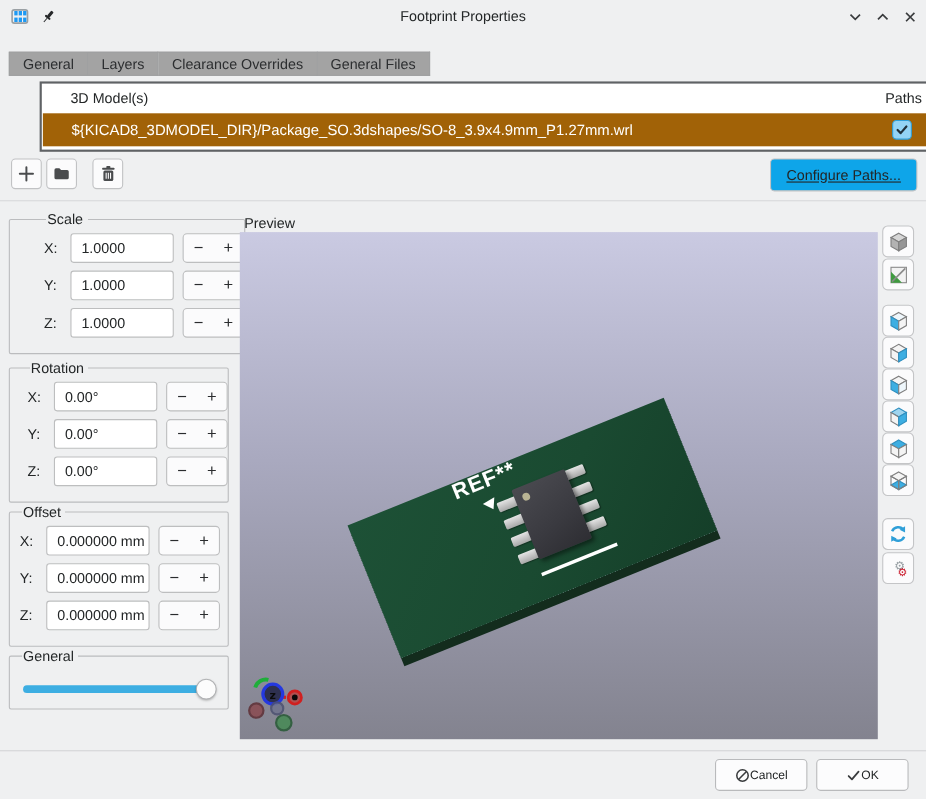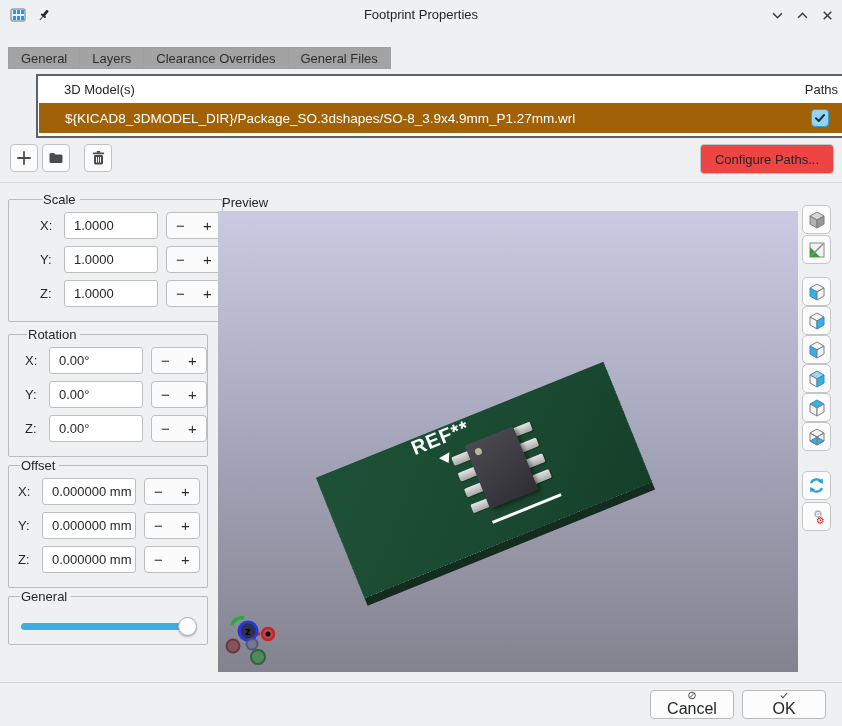--- a/index.html
+++ b/index.html
@@ -50,22 +50,22 @@
   }
 
   
   .tool-btn {
     position:absolute; top:144px; width:28px; height:28px;
     background:#fbfbfc; border:1px solid #c1c2c4; border-radius:4px;
     display:flex; align-items:center; justify-content:center; color:#4a4c4e;
   }
   .configure-btn {
     position:absolute; top:144px; right:8px; height:30px; padding:0 14px;
-    background:#ef4444; border:1px solid #c1c2c4; border-radius:4px;
-    display:flex; align-items:center; font-size:13px;
+    background:#0ea5e9; border:1px solid #c1c2c4; border-radius:4px;
+    display:flex; align-items:center; font-size:13px;text-decoration:underline;
   }
   .hsep { position:absolute; top:182px; left:0; width:842px; height:1px; background:#d8d9da; }
 
   
   fieldset.group {
     position:absolute; left:8px; width:200px;
     border:1px solid #bbbcbe; border-radius:2px; padding:5px 0 0 9px; background:transparent;
   }
   fieldset.group legend { font-size:13px; padding:0 4px 0 1px; margin-left:2px; color:#232627; }
   .frow { display:flex; align-items:center; margin-bottom:7px; }
@@ -124,21 +124,21 @@
     position:absolute; left:802px; width:29px; height:29px;
     background:#fbfbfc; border:1px solid #c4c5c7; border-radius:5px;
     display:flex; align-items:center; justify-content:center;
   }
 
   
   .footline { position:absolute; top:682px; left:0; width:842px; height:1px; background:#d4d5d6; }
   .dlg-btn {
     position:absolute; top:690px; height:29px; width:84px;
     background:#fcfcfd; border:1px solid #b9babc; border-radius:4px;
-    display:flex; align-items:center; justify-content:center; font-size:16px;flex-direction:column;
+    display:flex; align-items:center; justify-content:center; font-size:11px;
   }
 </style>
 </head>
 <body>
 
 <div class="titlebar">
   <svg class="app-icon" viewBox="0 0 18 18">
     <rect x="2" y="3" width="14" height="12" rx="2" fill="none" stroke="#9aa0a4" stroke-width="1.5"></rect>
     <rect x="4" y="4" width="3" height="4" fill="#1d99f3"></rect>
       <rect x="8" y="4" width="3" height="4" fill="#1d99f3"></rect>

